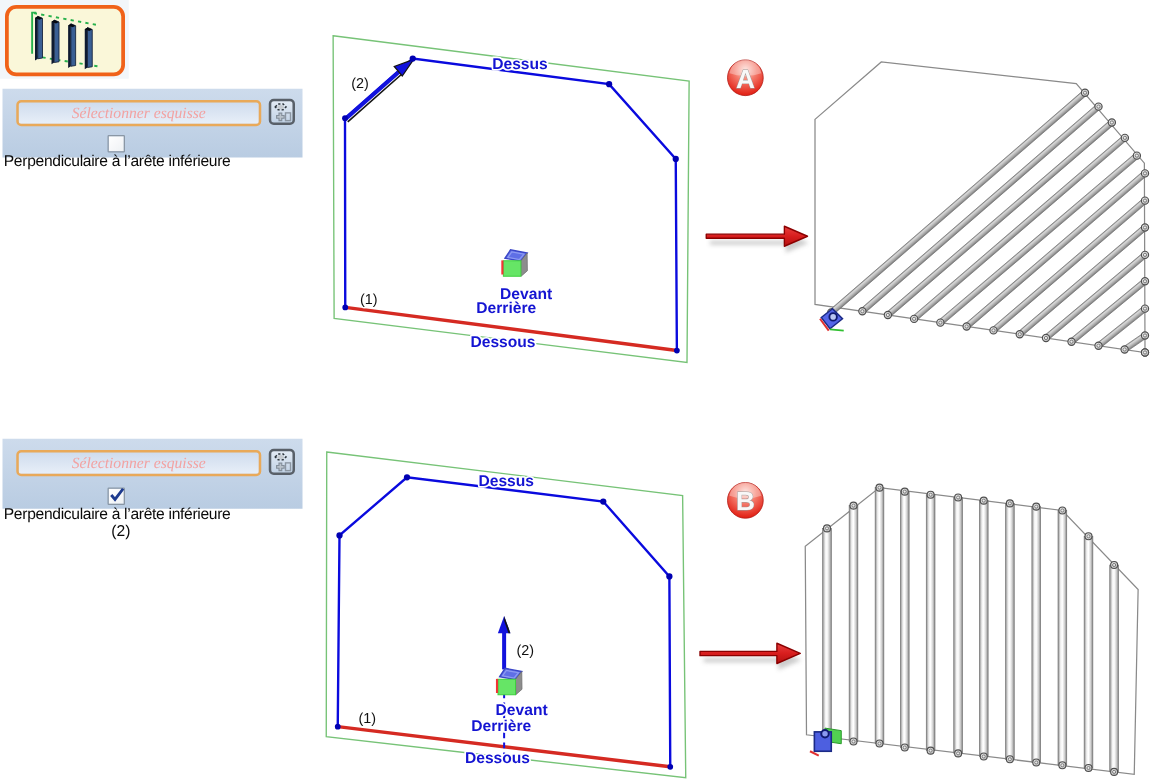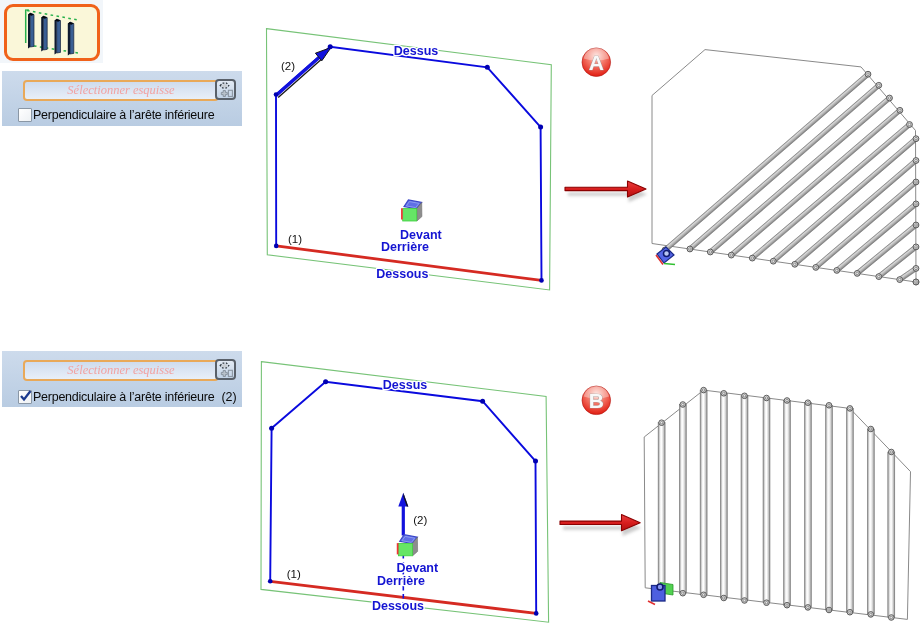--- a/index.html
+++ b/index.html
@@ -7,30 +7,30 @@
          font-family:"Liberation Sans",sans-serif;}
   
   #icon-halo{position:absolute;left:0;top:0;width:103px;height:63px;background:#f2f6fa;}
   #icon-button{position:absolute;left:4px;top:4px;width:90px;height:51px;
      background:#faf7d9;border:3px solid #f0621a;border-radius:9px;}
   
   .param-panel{position:absolute;left:2px;width:240px;height:55px;
      background:linear-gradient(#cddbec, #b9cce2);}
   #panel-a{top:71px;}
   #panel-b{top:351px;}
-  .sketch-input{position:absolute;left:21px;top:9px;width:192px;height:17px;
+  .sketch-input{position:absolute;left:11px;top:9px;width:192px;height:17px;
      border:2px solid #e9a959;border-radius:4px;
      background:linear-gradient(#cfdcee,#e8eff8);
      color:#f2a2a2;font-family:"Liberation Serif",serif;font-style:italic;
      font-size:12.5px;text-align:center;outline:none;padding:0;}
   .sketch-input::placeholder{color:#f2a2a2;opacity:1;}
   .selector-button{position:absolute;left:213px;top:8px;width:21px;height:21px;
      border:2px solid #596069;border-radius:4px;
      background:linear-gradient(#e2eaf4,#c2d3e6);padding:0;}
-  .check-row{position:absolute;left:16px;top:37px;height:14px;display:flex;align-items:center;}
+  .check-row{position:absolute;left:0;top:37px;height:14px;display:flex;align-items:center;flex-direction:column;}
   #panel-b .check-row{top:39px;}
   #panel-b{height:56px;}
   .checkbox{position:relative;width:12px;height:12px;border:1px solid #8a97a5;border-radius:1px;
      background:linear-gradient(135deg,#ffffff,#eef1f4);flex:0 0 auto;}
   .checkbox svg{position:absolute;left:-1px;top:-3px;}
   .check-label{margin-left:1px;font-size:12.5px;color:#0a0a0a;white-space:nowrap;letter-spacing:-0.25px;}
   .check-suffix{margin-left:7px;font-size:12.5px;color:#0a0a0a;}
   
   #drawing{position:absolute;left:0;top:0;}
   .skt-label{font-family:"Liberation Sans",sans-serif;font-weight:bold;font-size:12.5px;

